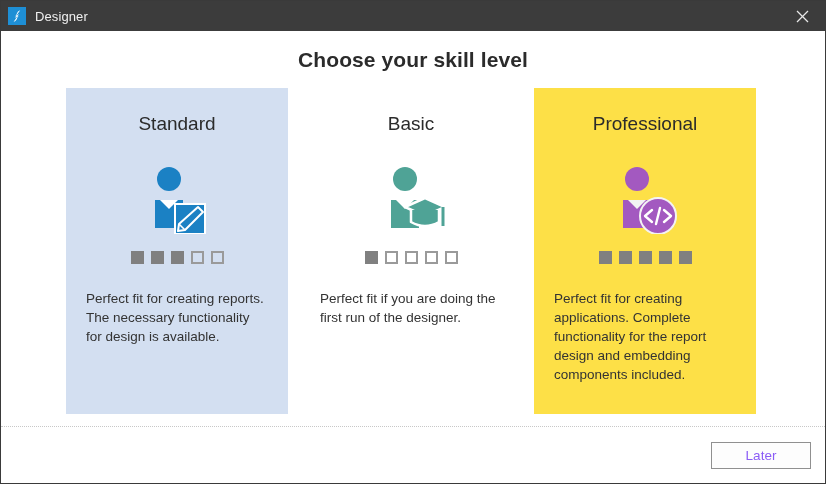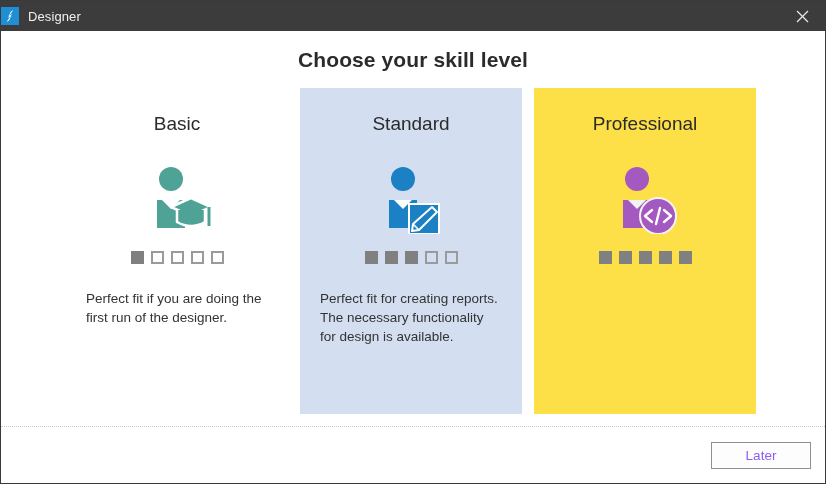--- a/index.html
+++ b/index.html
@@ -21,20 +21,21 @@
     flex-direction: column;
   }
 
   
   #titlebar {
     height: 30px;
     min-height: 30px;
     background: #3c3c3c;
     display: flex;
     align-items: center;
+    padding-left: 7px;
     position: relative;
   }
   #app-logo {
     width: 18px;
     height: 18px;
     background: #1e8fd5;
     display: block;
     position: relative;
     flex: 0 0 auto;
   }
@@ -178,42 +179,20 @@
       </svg>
     </span>
   </div>
 
   <div id="content">
 
     <div id="heading">Choose your skill level</div>
 
     <div id="cards">
 
-      <div class="card plain">
-        <div class="card-title">Basic</div>
-        <div class="card-icon">
-          <svg width="74" height="74" viewBox="0 0 74 74">
-            <circle cx="31" cy="19" r="12" fill="#4fa396"></circle>
-            <path d="M17 40 h28 v28 h-28 z" fill="#4fa396"></path>
-            <path d="M22 40 l9 9 l9 -9 z" fill="#ffffff"></path>
-            <path d="M31 47 L51 38 L71 47 L51 56 Z" fill="#4fa396" stroke="#ffffff" stroke-width="2.5" stroke-linejoin="round"></path>
-            <path d="M37 50 v12 q14 8 28 0 v-12" fill="#4fa396" stroke="#ffffff" stroke-width="2.5" stroke-linejoin="round"></path>
-            <line x1="69" y1="47" x2="69" y2="66" stroke="#4fa396" stroke-width="3"></line>
-          </svg>
-        </div>
-        <div class="level-meter">
-          <span class="lvl on"></span>
-          <span class="lvl off"></span>
-          <span class="lvl off"></span>
-          <span class="lvl off"></span>
-          <span class="lvl off"></span>
-        </div>
-        <div class="card-desc">Perfect fit if you are doing the first run of the designer.</div>
-      </div>
-
       <div class="card selected">
         <div class="card-title">Standard</div>
         <div class="card-icon">
           <svg width="74" height="74" viewBox="0 0 74 74">
             <circle cx="29" cy="19" r="12" fill="#1b81c4"></circle>
             <path d="M15 40 h28 v28 h-28 z" fill="#1b81c4"></path>
             <path d="M20 40 l9 9 l9 -9 z" fill="#ffffff"></path>
             <rect x="35" y="44" width="30" height="30" fill="#1b81c4"></rect>
             <rect x="35" y="44" width="30" height="30" fill="none" stroke="#ffffff" stroke-width="2"></rect>
             <path d="M58 47 L63 52 L45 70 L38 71 L39 64 Z" fill="none" stroke="#ffffff" stroke-width="2" stroke-linejoin="round"></path>
@@ -223,40 +202,63 @@
         <div class="level-meter">
           <span class="lvl on"></span>
           <span class="lvl on"></span>
           <span class="lvl on"></span>
           <span class="lvl off"></span>
           <span class="lvl off"></span>
         </div>
         <div class="card-desc">Perfect fit for creating reports. The necessary functionality for design is available.</div>
       </div>
 
+      <div class="card plain">
+        <div class="card-title">Basic</div>
+        <div class="card-icon">
+          <svg width="74" height="74" viewBox="0 0 74 74">
+            <circle cx="31" cy="19" r="12" fill="#4fa396"></circle>
+            <path d="M17 40 h28 v28 h-28 z" fill="#4fa396"></path>
+            <path d="M22 40 l9 9 l9 -9 z" fill="#ffffff"></path>
+            <path d="M31 47 L51 38 L71 47 L51 56 Z" fill="#4fa396" stroke="#ffffff" stroke-width="2.5" stroke-linejoin="round"></path>
+            <path d="M37 50 v12 q14 8 28 0 v-12" fill="#4fa396" stroke="#ffffff" stroke-width="2.5" stroke-linejoin="round"></path>
+            <line x1="69" y1="47" x2="69" y2="66" stroke="#4fa396" stroke-width="3"></line>
+          </svg>
+        </div>
+        <div class="level-meter">
+          <span class="lvl on"></span>
+          <span class="lvl off"></span>
+          <span class="lvl off"></span>
+          <span class="lvl off"></span>
+          <span class="lvl off"></span>
+        </div>
+        <div class="card-desc">Perfect fit if you are doing the first run of the designer.</div>
+      </div>
+
       <div class="card muted">
         <div class="card-title">Professional</div>
         <div class="card-icon">
           <svg width="74" height="74" viewBox="0 0 74 74">
             <circle cx="29" cy="19" r="12" fill="#a359c0"></circle>
             <path d="M15 40 h28 v28 h-28 z" fill="#a359c0"></path>
             <path d="M20 40 l9 9 l9 -9 z" fill="#f3f3f3"></path>
             <circle cx="50" cy="56" r="18" fill="#a359c0" stroke="#f3f3f3" stroke-width="2"></circle>
             <path d="M44 50 L37 56 L44 62" fill="none" stroke="#ffffff" stroke-width="2.4" stroke-linecap="round" stroke-linejoin="round"></path>
             <path d="M56 50 L63 56 L56 62" fill="none" stroke="#ffffff" stroke-width="2.4" stroke-linecap="round" stroke-linejoin="round"></path>
             <line x1="52" y1="48" x2="48" y2="64" stroke="#ffffff" stroke-width="2.4" stroke-linecap="round"></line>
           </svg>
         </div>
         <div class="level-meter">
           <span class="lvl on"></span>
           <span class="lvl on"></span>
           <span class="lvl on"></span>
           <span class="lvl on"></span>
           <span class="lvl on"></span>
         </div>
+        <div class="card-desc">Perfect fit for creating applications. Complete functionality for the report design and embedding components included.</div>
       </div>
 
     </div>
   </div>
 
   <div id="footer">
     <button id="later-button">Later</button>
   </div>
 
 </div>

